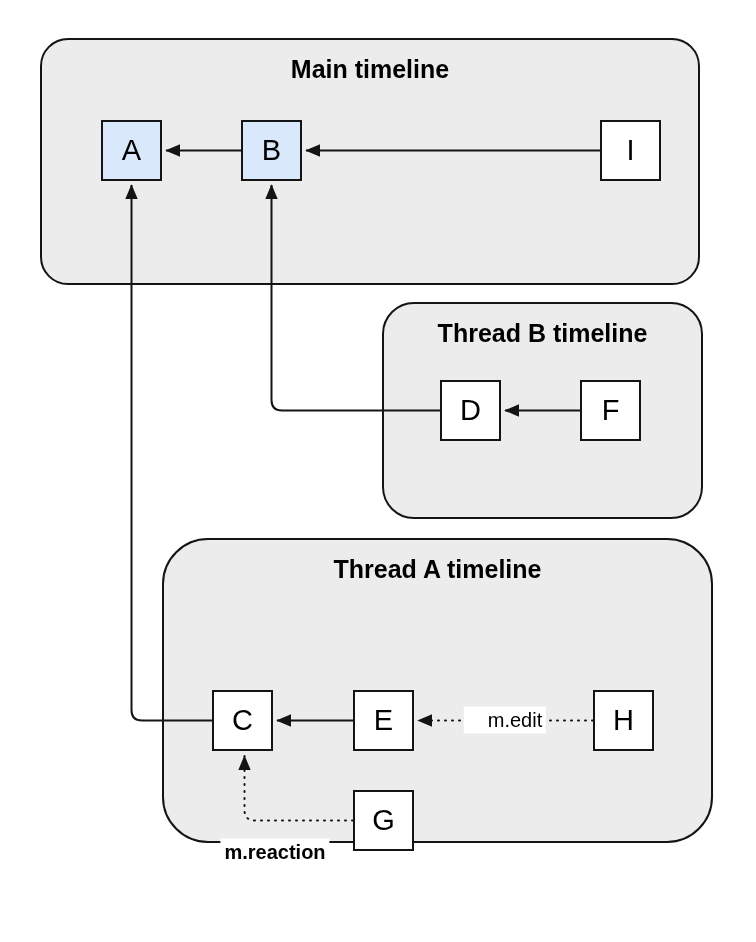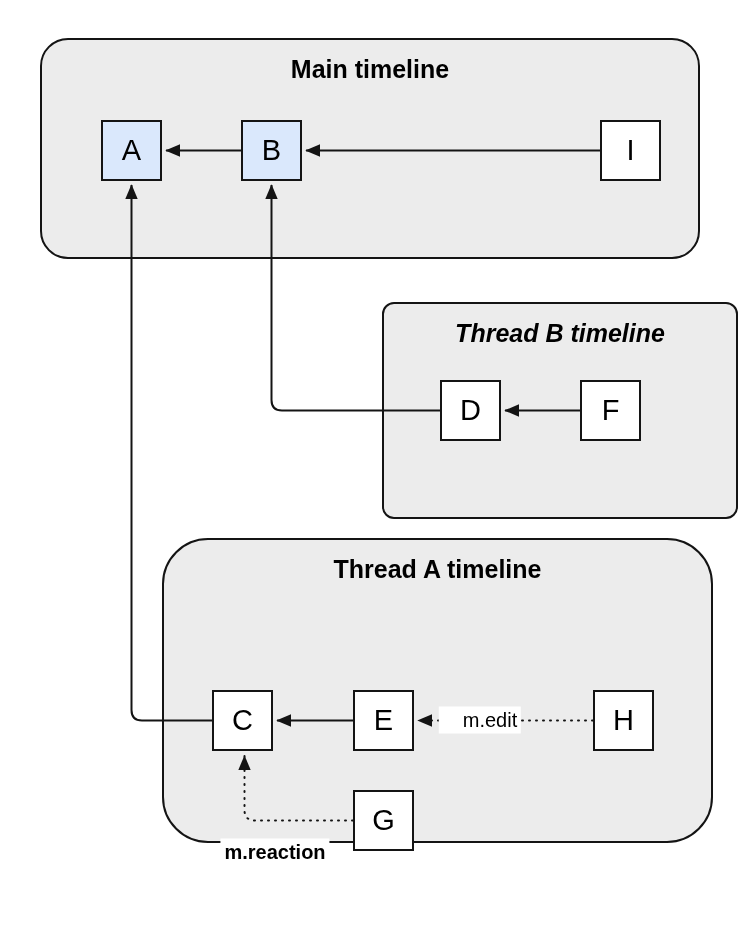--- a/index.html
+++ b/index.html
@@ -22,22 +22,22 @@
     box-sizing: border-box;
     z-index: 1;
   }
   .container-title {
     text-align: center;
     font-weight: bold;
     font-size: 25px;
     color: #000000;
     padding-top: 15px;
   }
-  .container-main   { left: 40px;  top: 38px;  width: 660px; height: 221px; border-radius: 28px; }
-  .container-thread-b { left: 382px; top: 302px; width: 356px; height: 217px; border-radius: 12px; font-style: italic; }
+  .container-main   { left: 40px;  top: 38px;  width: 660px; height: 247px; border-radius: 28px; }
+  .container-thread-b { left: 382px; top: 302px; width: 321px; height: 217px; border-radius: 32px; }
   .container-thread-a { left: 162px; top: 538px; width: 551px; height: 305px; border-radius: 46px; }
 
   .edges-svg {
     position: absolute;
     left: 0; top: 0;
     width: 756px;
     height: 942px;
     z-index: 2;
     pointer-events: none;
   }
@@ -80,21 +80,21 @@
   .edge-label {
     position: absolute;
     transform: translate(-50%, -50%);
     background: #ffffff;
     color: #000000;
     font-size: 20px;
     padding: 2px 4px;
     white-space: nowrap;
     z-index: 4;
   }
-  .label-edit     { left: 480px; top: 720px; padding-left: 24px; }
+  .label-edit     { left: 505px; top: 720px; padding-left: 24px; }
   .label-reaction { left: 275px; top: 852px; font-weight: bold; }
 </style>
 </head>
 <body>
 
 <div class="canvas">
 
   <div class="container container-main">
     <div class="container-title">Main timeline</div>
   </div>

